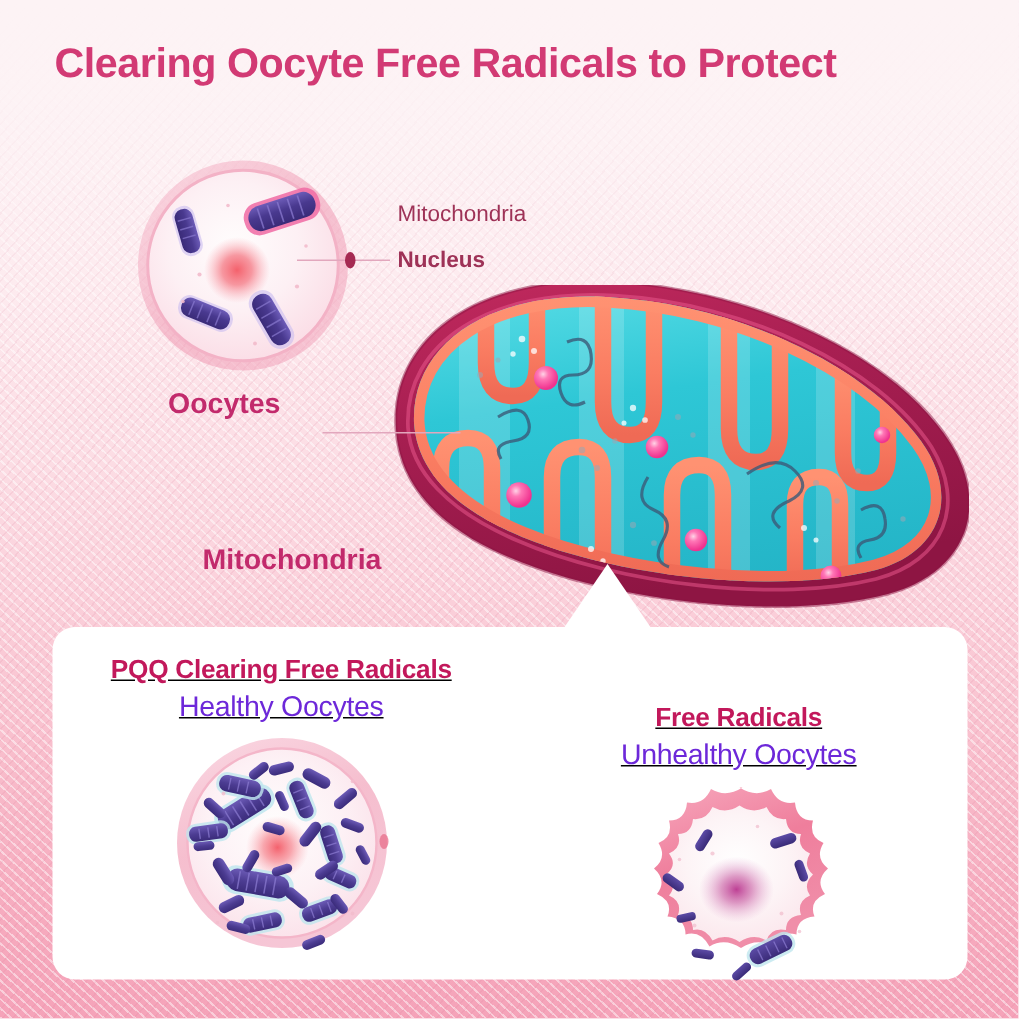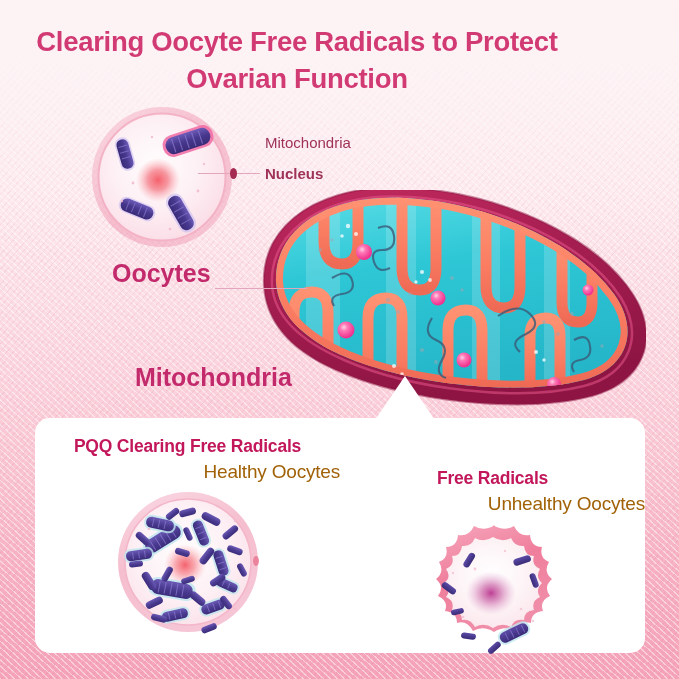--- a/index.html
+++ b/index.html
@@ -100,21 +100,21 @@
     font-size:15px;
     color:#9e3257;
     z-index:18;
     white-space:nowrap;
   }
   #label-mitochondria-thin { left:265px; top:134px; }
   #label-nucleus           { left:265px; top:165px;font-weight:bold; }
 
   .bold-label {
     position:absolute;
-    font-size:25px;
+    font-size:19px;
     font-weight:bold;
     color:#c22a6c;
     z-index:18;
     white-space:nowrap;
   }
   #label-oocytes      { left:112px; top:259px; }
   #label-mitochondria { left:135px; top:363px; }
 
   
   #mitochondrion {
@@ -141,37 +141,37 @@
     left:35px; top:418px;
     width:610px; height:235px;
     background:#ffffff;
     border-radius:15px;
     z-index:20;
   }
   .panel {
     position:absolute;
     top:0; width:50%; height:100%;
     text-align:center;
+    text-decoration:underline;
   }
   #panel-healthy   { left:0; }
   #panel-unhealthy { left:50%;margin-top:32px; }
 
   .panel-title {
     margin-top:18px;
     font-size:17.5px;
     font-weight:bold;
     color:#c2185b;
     letter-spacing:-.2px;
   }
   .panel-sub {
     margin-top:4px;
     font-size:19px;
-    color:#a16207;
+    color:#6d28d9;
     letter-spacing:-.2px;
-    text-align:right;
   }
   .panel-figure {
     position:relative;
     width:100%;
     height:150px;
     margin-top:6px;
   }
   .panel-figure svg { display:block; margin:0 auto; }
 
   
@@ -180,21 +180,20 @@
 <body>
 
 <div id="poster">
 
   <div id="bg-texture"></div>
   <div id="bg-texture2"></div>
   <div id="bg-fade"></div>
 
   <div id="title">
     <div>Clearing Oocyte Free Radicals to Protect</div>
-    <div>Ovarian Function</div>
   </div>
 
   <div id="oocyte-cell">
     <svg width="152" height="152" viewBox="0 0 152 152">
       <defs>
         <radialGradient id="ooCyto" cx="45%" cy="40%" r="62%">
           <stop offset="0%" stop-color="#fffdfd"></stop>
           <stop offset="55%" stop-color="#fdf0f4"></stop>
           <stop offset="100%" stop-color="#fbdde6"></stop>
         </radialGradient>

